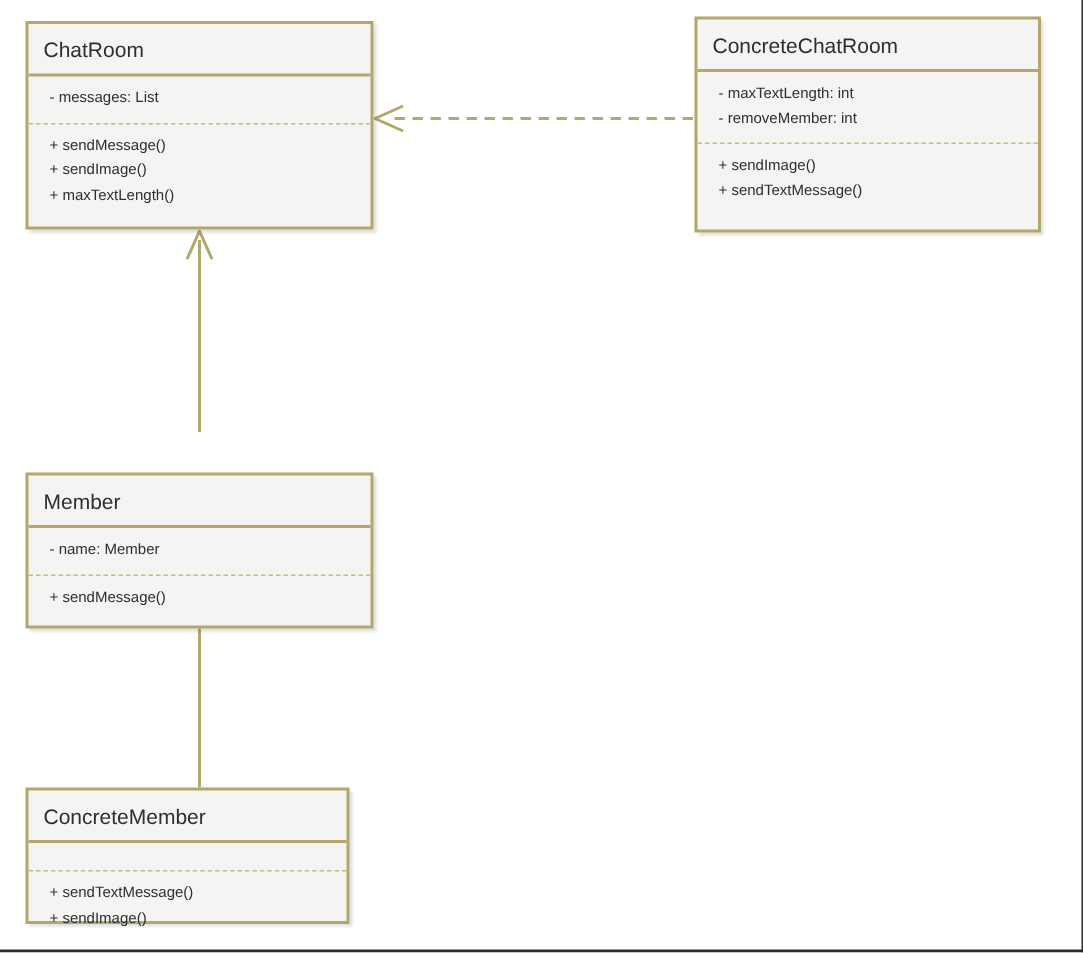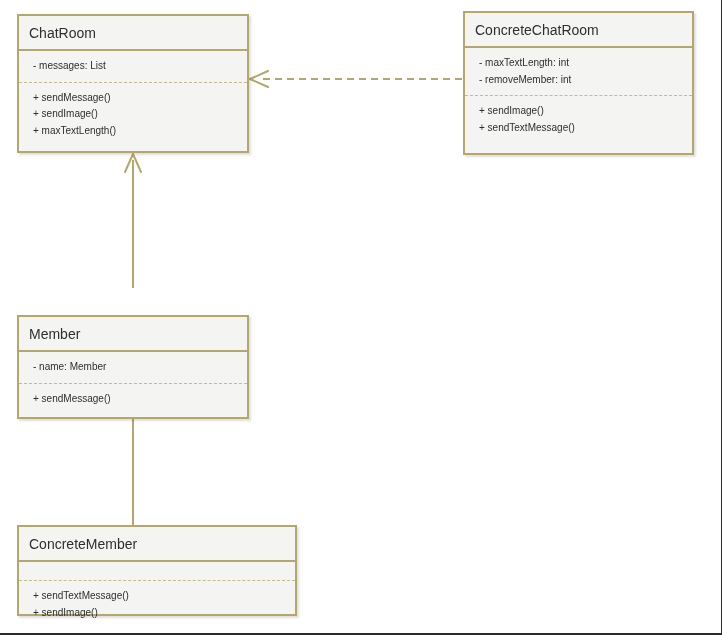--- a/index.html
+++ b/index.html
@@ -118,21 +118,21 @@
     <div class="uml-body">
       <div class="uml-attrs">
         <div class="uml-line">- name: Member</div>
       </div>
       <div class="uml-ops">
         <div class="uml-line">+ sendMessage()</div>
       </div>
     </div>
   </div>
 
-  <div class="uml-class" style="left:17px; top:525px; width:280px; height:91px;">
+  <div class="uml-class" style="left:17px; top:525px; width:216px; height:91px;">
     <div class="uml-title">ConcreteMember</div>
     <div class="uml-body">
       <div class="uml-attrs is-empty"></div>
       <div class="uml-ops">
         <div class="uml-line">+ sendTextMessage()</div>
         <div class="uml-line">+ sendImage()</div>
       </div>
     </div>
   </div>
 

